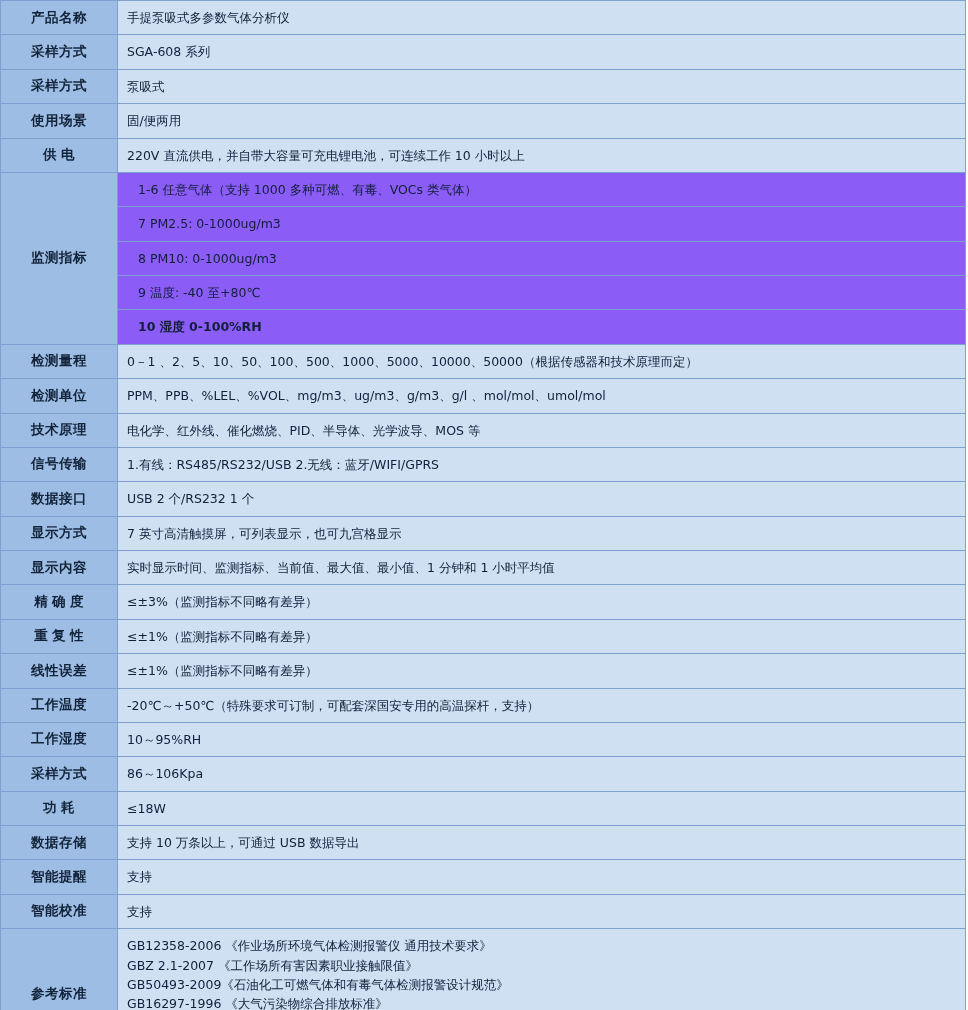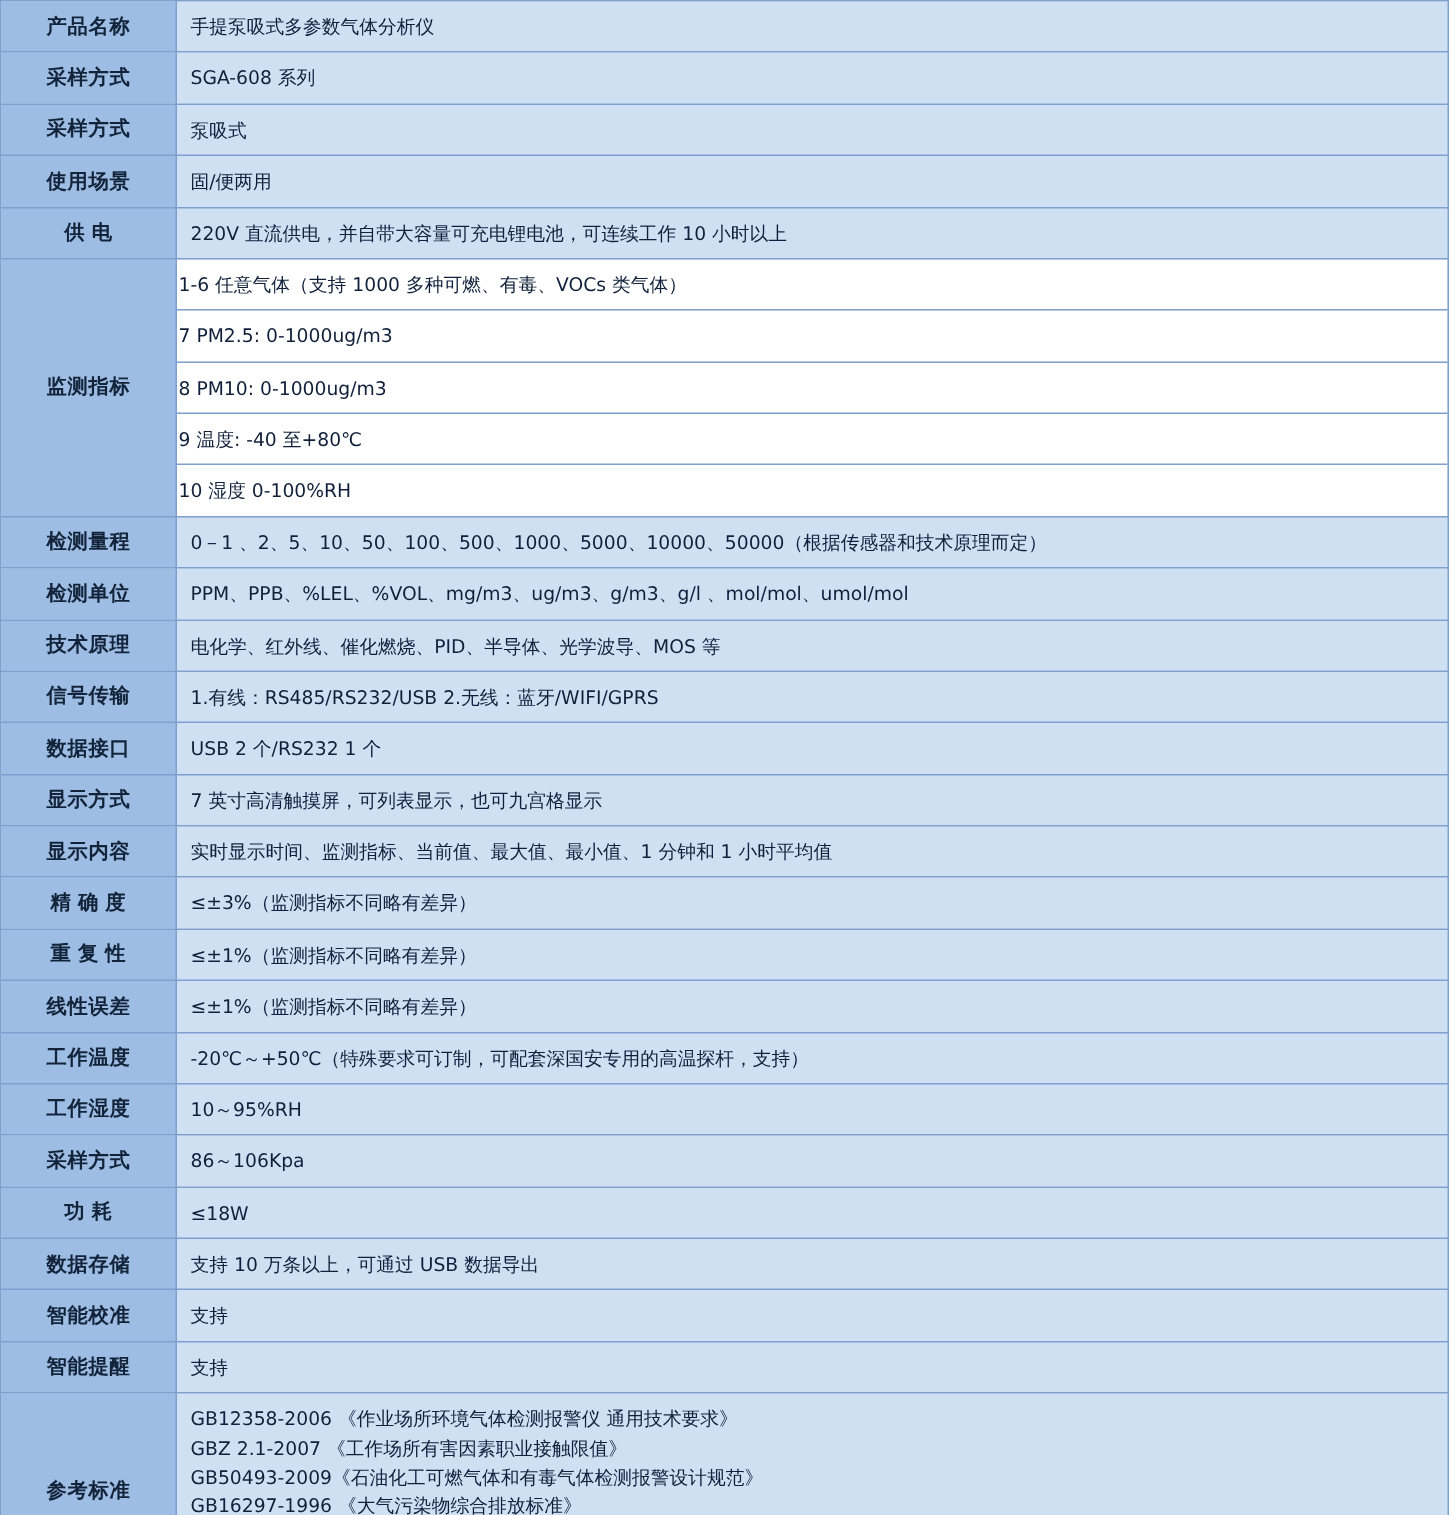--- a/index.html
+++ b/index.html
@@ -25,47 +25,48 @@
   td.label {
     width: 108px;
     background: #9dbde4;
     color: #13243a;
     font-weight: bold;
     font-size: 13.5px;
     text-align: center;
     padding: 6px 4px;
     line-height: 1.5;
     letter-spacing: 0.5px;
-    font-family: Liberation Sans, sans-serif;
+    font-family: Liberation Serif, serif;
   }
   td.value {
     background: #cfe0f3;
     color: #10203a;
     font-size: 12.5px;
     padding: 7px 9px;
     line-height: 1.55;
     font-family: "DejaVu Sans", "Liberation Sans", sans-serif;
     margin-left: 42px;
   }
   .sub-table {
     border-collapse: collapse;
     width: 100%;
   }
   .sub-table td {
     border: 0;
     border-bottom: 1px solid #7e9fd0;
-    background: #ffffff;
+    background: #8b5cf6;
     color: #10203a;
     font-size: 12.5px;
-    padding: 7px 1px;
+    padding: 7px 20px;
     line-height: 1.55;
     font-family: "DejaVu Sans", "Liberation Sans", sans-serif;
   }
   .sub-table tr:last-child td {
     border-bottom: 0;
+    font-weight: bold;
   }
   .multi-line {
     white-space: pre-line;
   }
 </style>
 </head>
 <body>
 
 <table class="spec-table">
   <tbody>
@@ -167,25 +168,25 @@
       </tr>
       <tr>
         <td class="label">功    耗</td>
         <td class="value">≤18W</td>
       </tr>
       <tr>
         <td class="label">数据存储</td>
         <td class="value">支持 10 万条以上，可通过 USB 数据导出</td>
       </tr>
       <tr>
-        <td class="label">智能校准</td>
+        <td class="label">智能提醒</td>
         <td class="value">支持</td>
       </tr>
       <tr>
-        <td class="label">智能提醒</td>
+        <td class="label">智能校准</td>
         <td class="value">支持</td>
       </tr>
       <tr>
         <td class="label">参考标准</td>
         <td class="value multi-line">GB12358-2006 《作业场所环境气体检测报警仪 通用技术要求》
 GBZ 2.1-2007 《工作场所有害因素职业接触限值》
 GB50493-2009《石油化工可燃气体和有毒气体检测报警设计规范》
 GB16297-1996 《大气污染物综合排放标准》
 GB 3095-2012《环境空气质量标准》
 Q/SGA 01-2014《深国安电子科技有限公司企业执行标准》</td>

